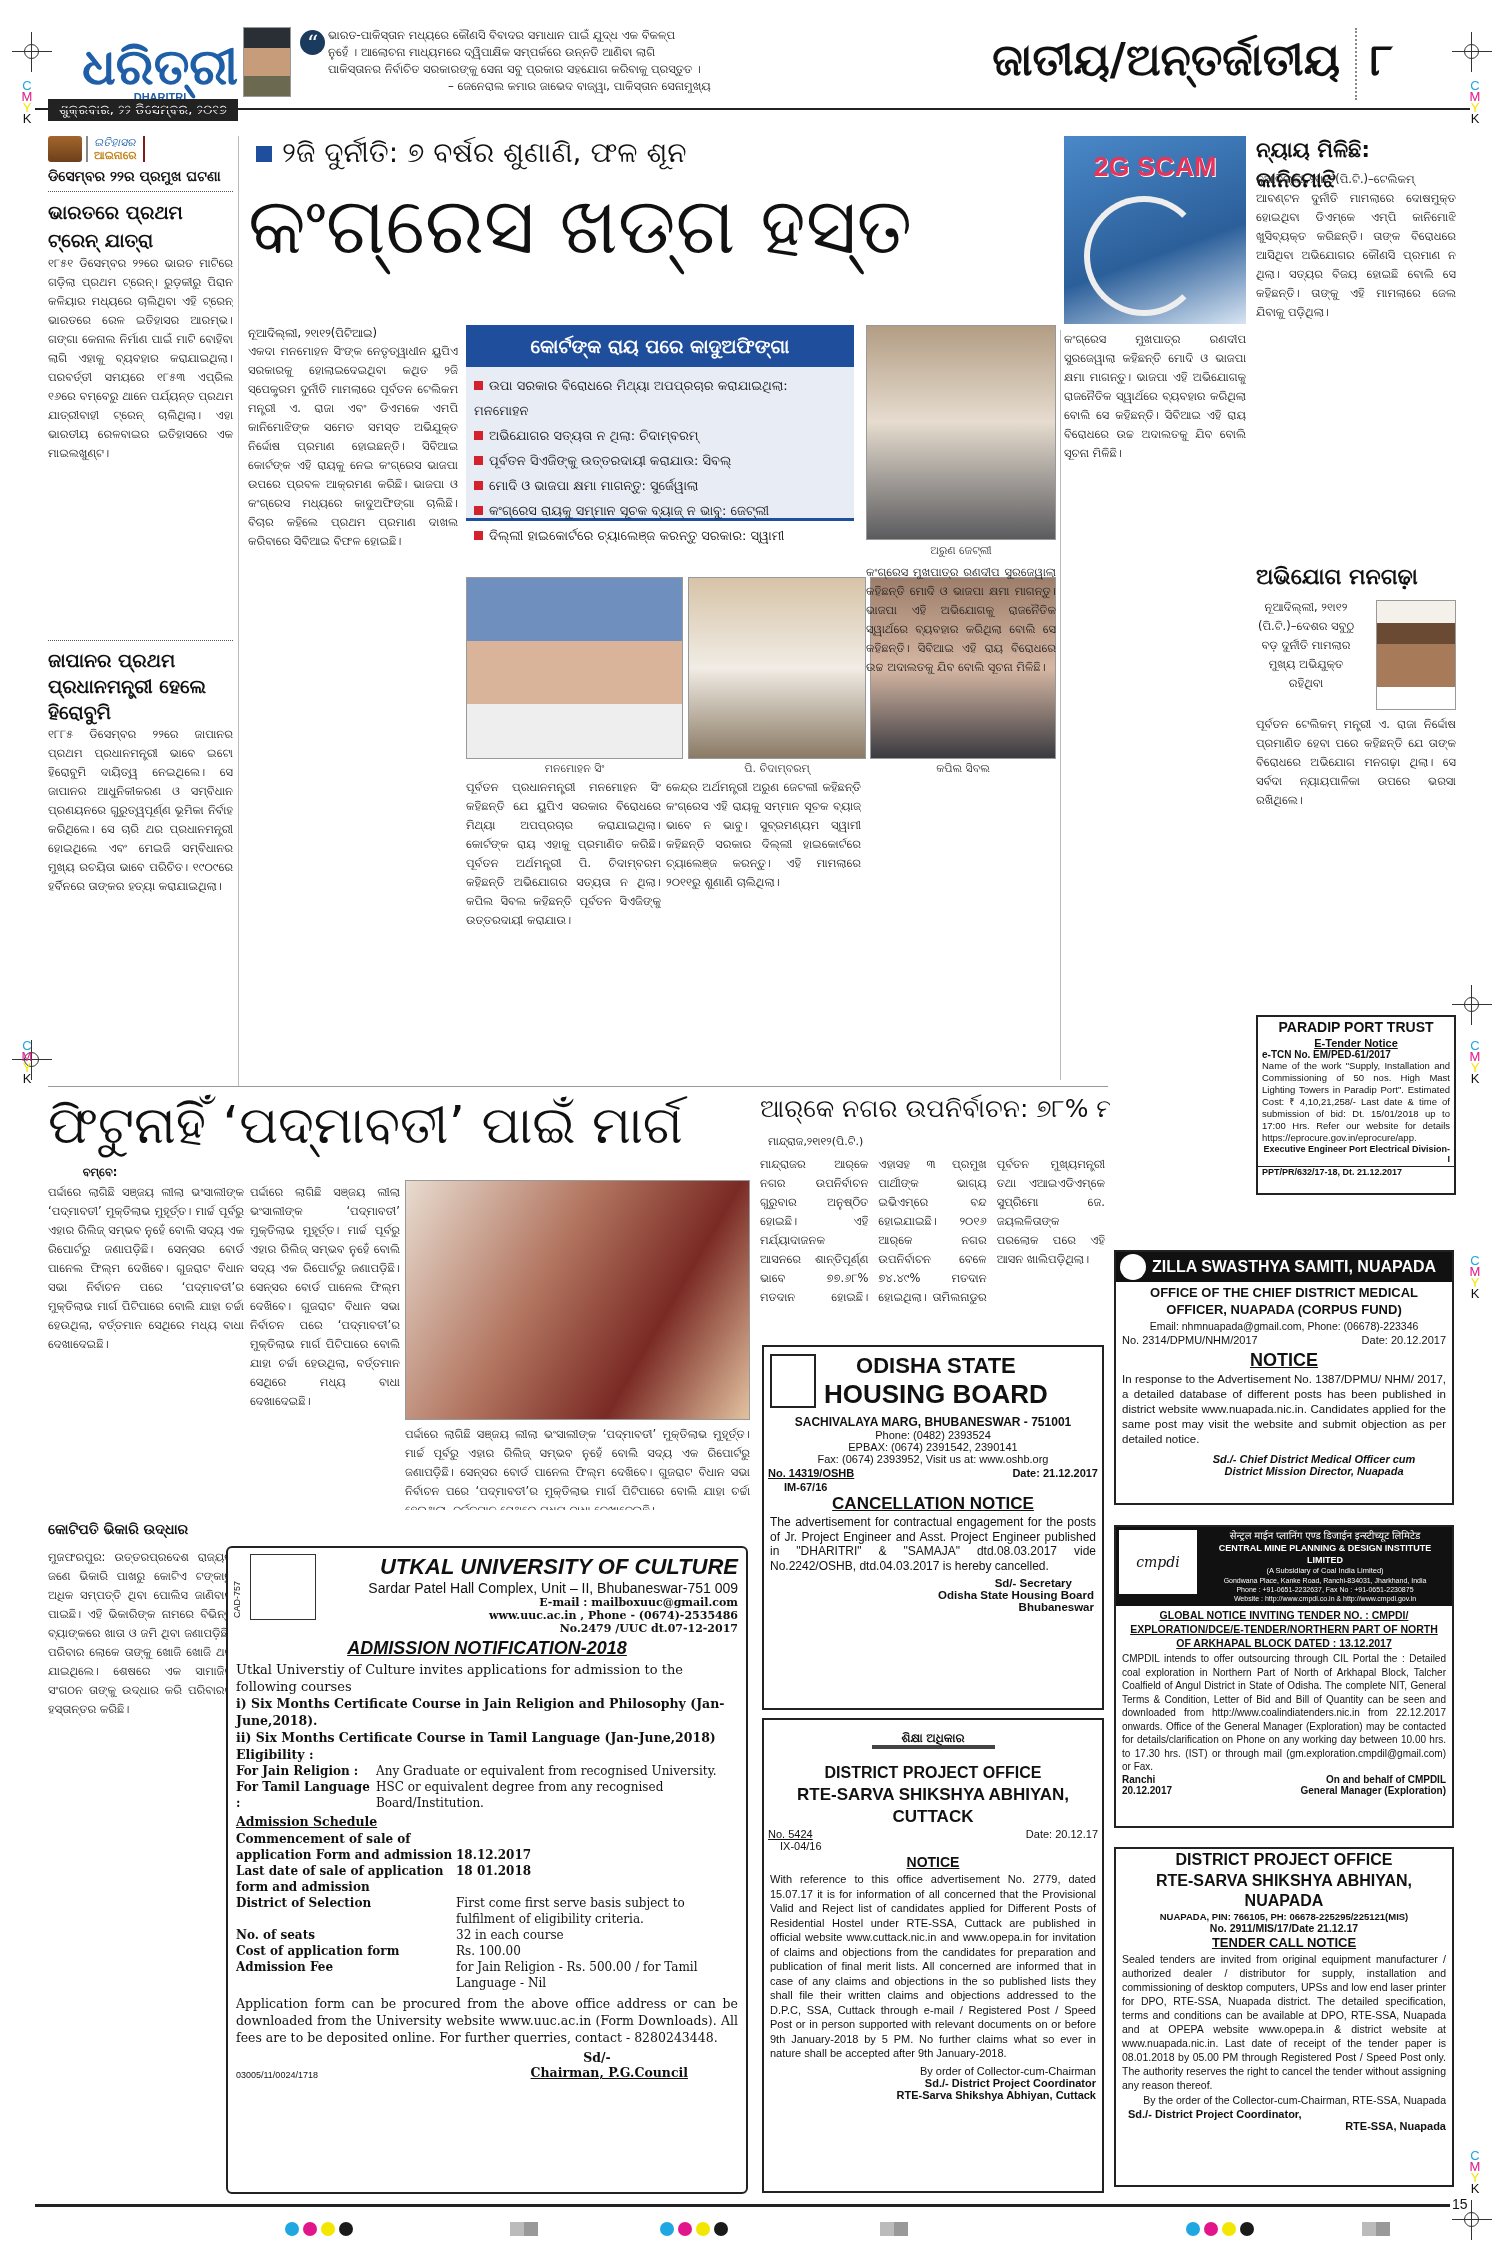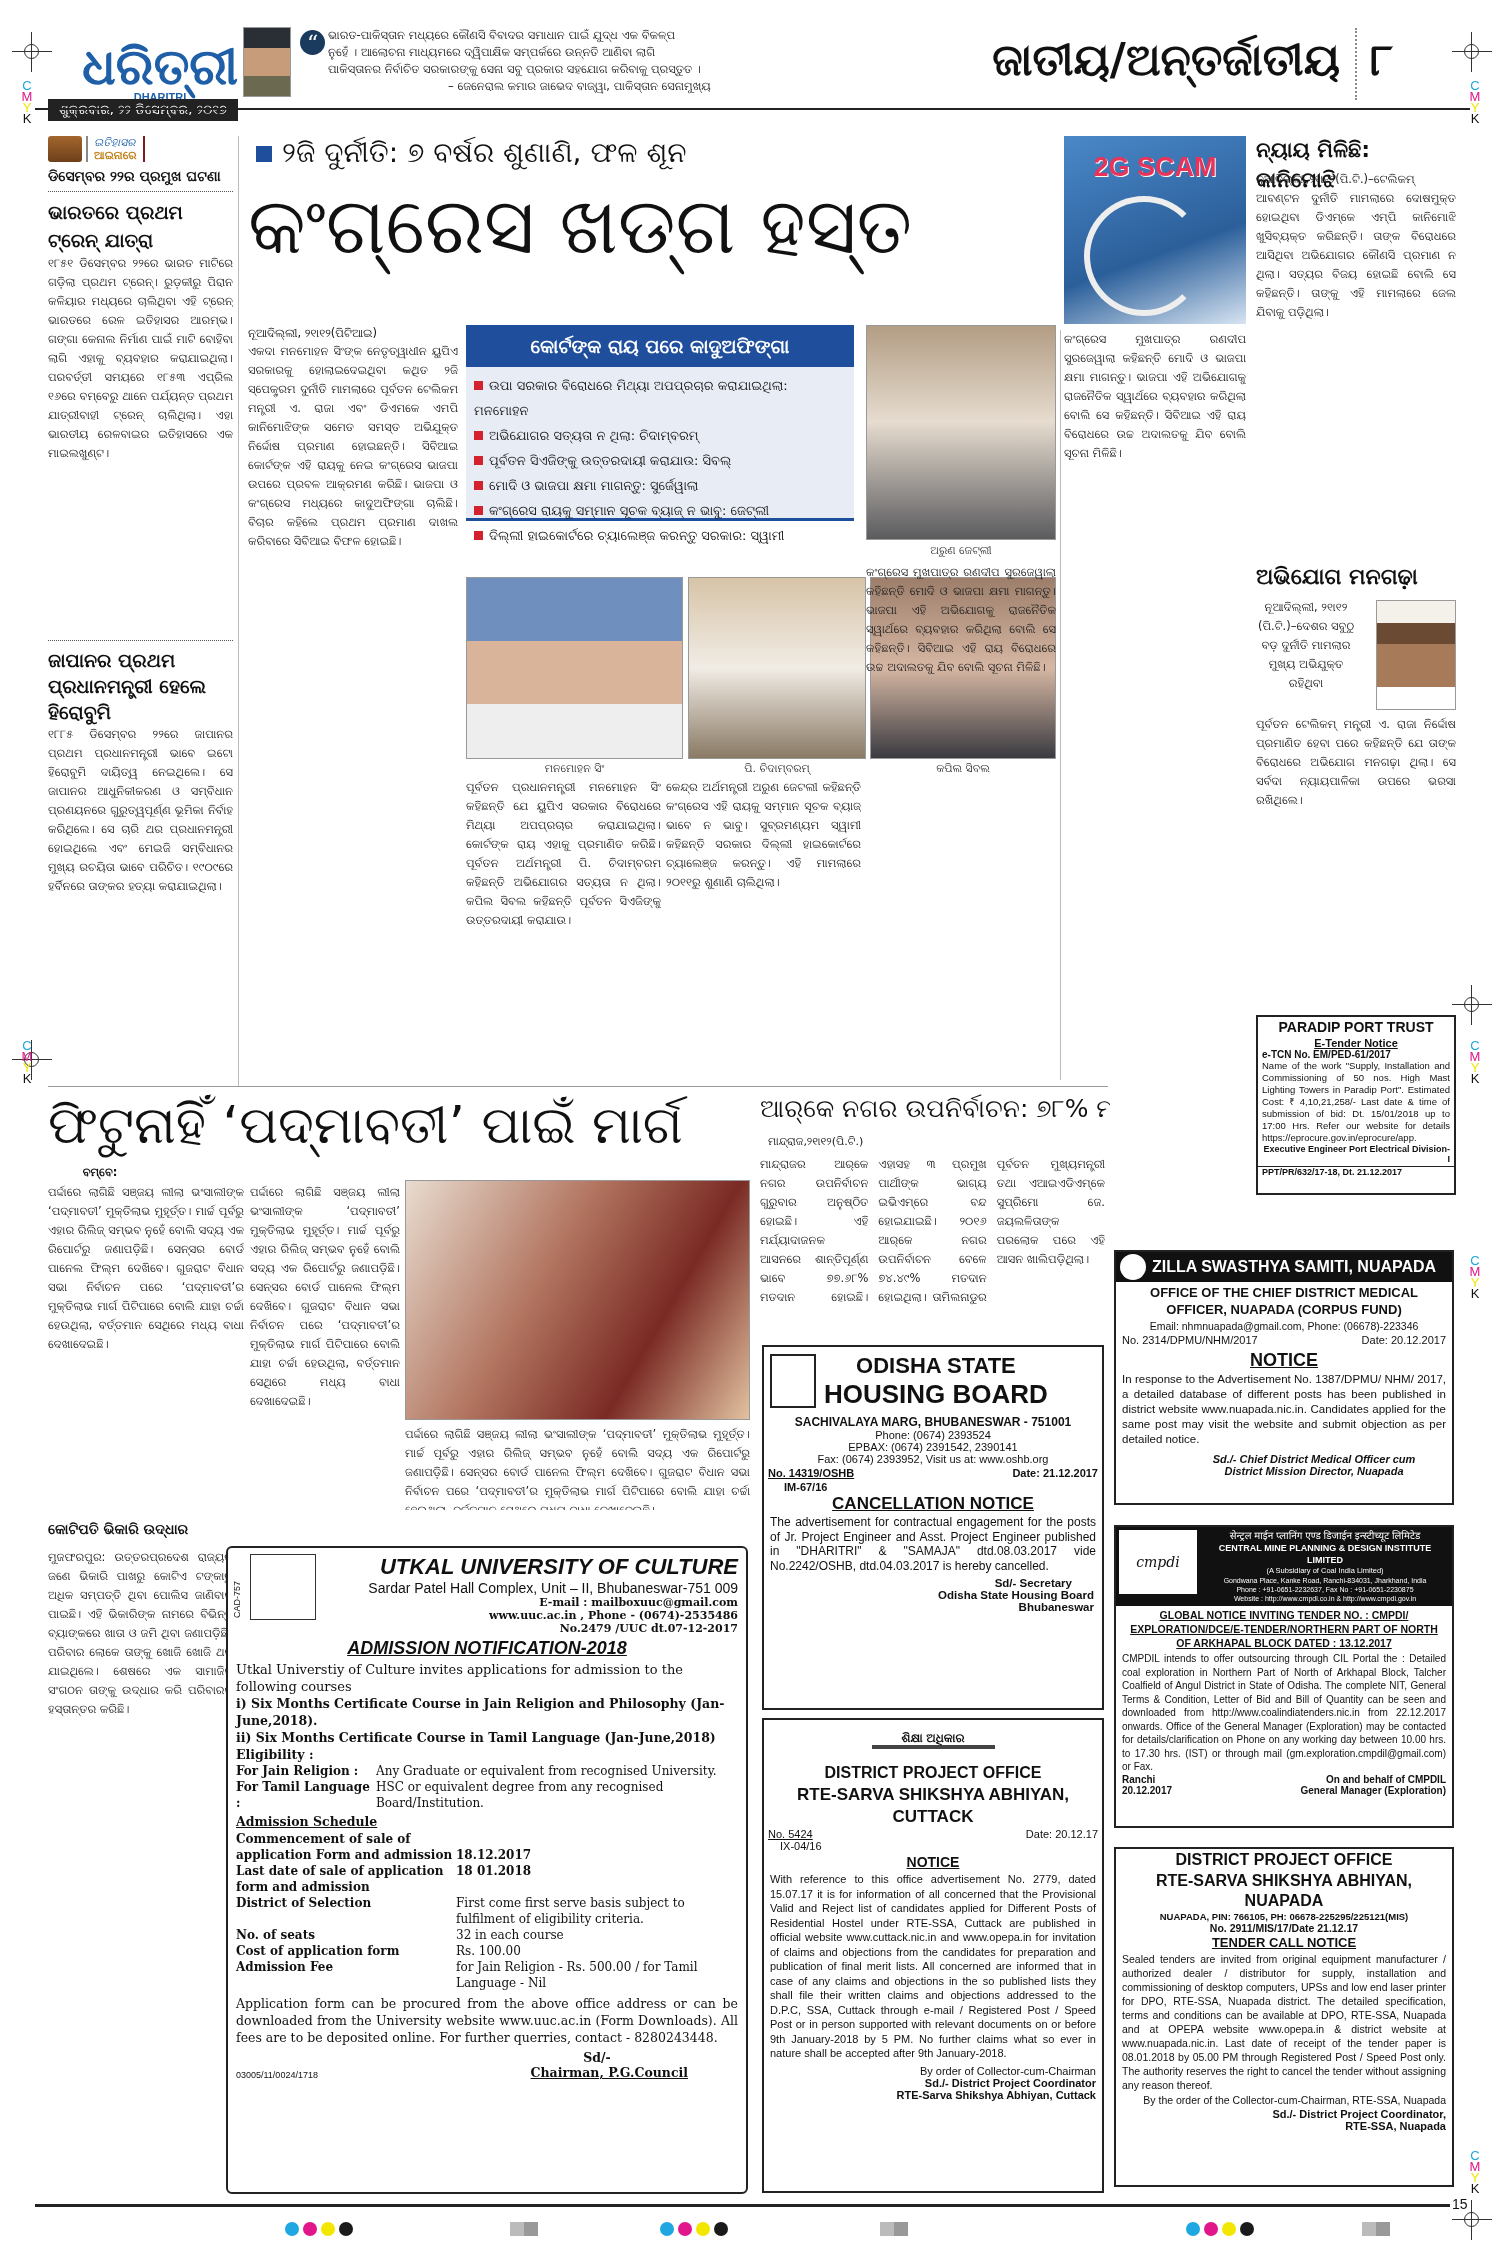--- a/index.html
+++ b/index.html
@@ -200,21 +200,21 @@
 
 <div class="ad" style="left:762px;top:1345px;width:342px;height:365px">
   <div style="display:flex;align-items:center;gap:8px;padding:6px">
     <div style="width:46px;height:54px;border:2px solid #222"></div>
     <div>
       <div class="b center" style="font-size:22px;line-height:26px">ODISHA STATE</div>
       <div class="b center" style="font-size:26px;line-height:30px">HOUSING BOARD</div>
     </div>
   </div>
   <div class="b center" style="font-size:12px">SACHIVALAYA MARG, BHUBANESWAR - 751001</div>
-  <div class="center" style="font-size:11px">Phone: (0674) 2393524</div>
+  <div class="center" style="font-size:11px">Phone: (0482) 2393524</div>
   <div class="center" style="font-size:11px">EPBAX: (0674) 2391542, 2390141</div>
   <div class="center" style="font-size:11px">Fax: (0674) 2393952, Visit us at: www.oshb.org</div>
   <div style="display:flex;justify-content:space-between;font-size:11px;padding:2px 4px" class="b">
       <span class="u">No. 14319/OSHB</span>
       <span>Date: 21.12.2017</span>
     </div>
   <div class="b" style="font-size:11px;padding-left:20px">IM-67/16</div>
   <div class="b center u" style="font-size:17px;line-height:22px">CANCELLATION NOTICE</div>
   <p style="font-size:12px;line-height:14.5px">The advertisement for contractual engagement for the posts of Jr. Project Engineer and Asst. Project Engineer published in "DHARITRI" &amp; "SAMAJA" dtd.08.03.2017 vide No.2242/OSHB, dtd.04.03.2017 is hereby cancelled.</p>
   <div class="b" style="font-size:11.5px;text-align:right;padding-right:30px;margin-top:4px">Sd/- Secretary</div>
@@ -247,21 +247,21 @@
 </div>
 
 <div class="ad" style="left:1114px;top:1847px;width:340px;height:340px">
   <div class="b center" style="font-size:16px;line-height:22px">DISTRICT PROJECT OFFICE</div>
   <div class="b center" style="font-size:16px;line-height:20px">RTE-SARVA SHIKSHYA ABHIYAN, NUAPADA</div>
   <div class="b center" style="font-size:9.5px">NUAPADA, PIN: 766105, PH: 06678-225295/225121(MIS)</div>
   <div class="b center" style="font-size:10.5px">No. 2911/MIS/17/Date 21.12.17</div>
   <div class="b center u" style="font-size:13px;line-height:18px">TENDER CALL NOTICE</div>
   <p style="font-size:10.5px;line-height:14px">Sealed tenders are invited from original equipment manufacturer / authorized dealer / distributor for supply, installation and commissioning of desktop computers, UPSs and low end laser printer for DPO, RTE-SSA, Nuapada district. The detailed specification, terms and conditions can be available at DPO, RTE-SSA, Nuapada and at OPEPA website www.opepa.in &amp; district website at www.nuapada.nic.in. Last date of receipt of the tender paper is 08.01.2018 by 05.00 PM through Registered Post / Speed Post only. The authority reserves the right to cancel the tender without assigning any reason thereof.</p>
   <div style="font-size:10.5px;text-align:right;padding:2px 6px">By the order of the Collector-cum-Chairman, RTE-SSA, Nuapada</div>
-  <div class="b" style="font-size:11px;text-align:right;padding:0 6px">Sd./- District Project Coordinator,</div>
+  <div class="b" style="font-size:11px;text-align:left;padding:0 12px">Sd./- District Project Coordinator,</div>
   <div class="b" style="font-size:11px;text-align:right;padding:0 6px">RTE-SSA, Nuapada</div>
 </div>
 
 <div class="ad" style="left:762px;top:1718px;width:342px;height:475px">
   <div class="center" style="padding-top:8px">
     <span style="font-size:12px;font-weight:bold;border-bottom:4px solid #444;padding:0 30px">ଶିକ୍ଷା ଅଧିକାର</span>
   </div>
   <div class="b center" style="font-size:16px;line-height:22px;margin-top:16px">DISTRICT PROJECT OFFICE</div>
   <div class="b center" style="font-size:17px;line-height:22px">RTE-SARVA SHIKSHYA ABHIYAN, CUTTACK</div>
   <div style="display:flex;justify-content:space-between;font-size:11px;padding:0 4px">

